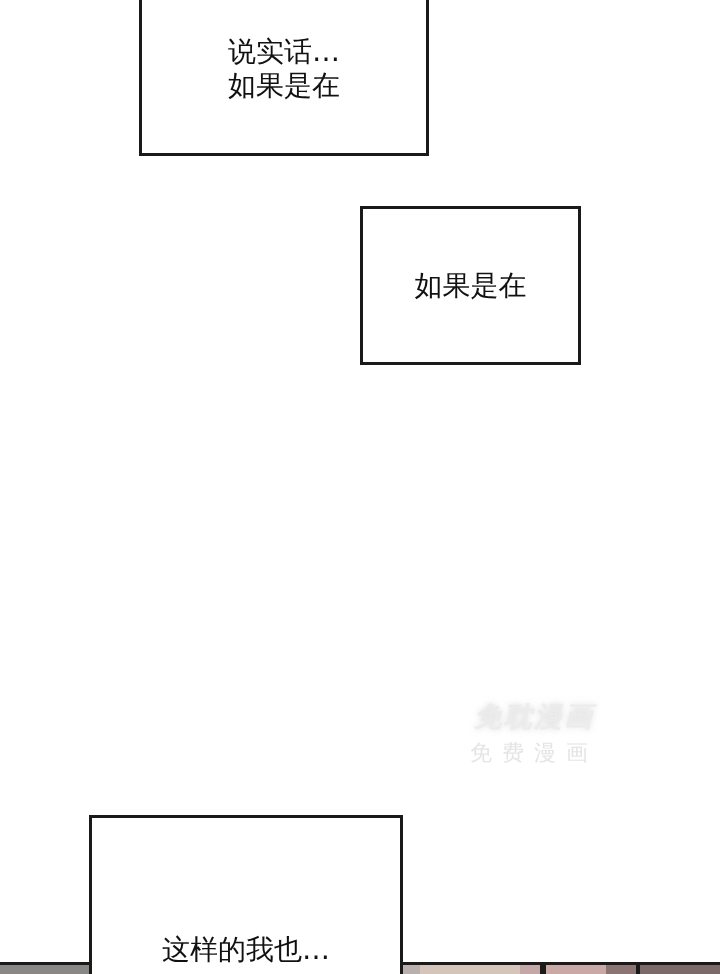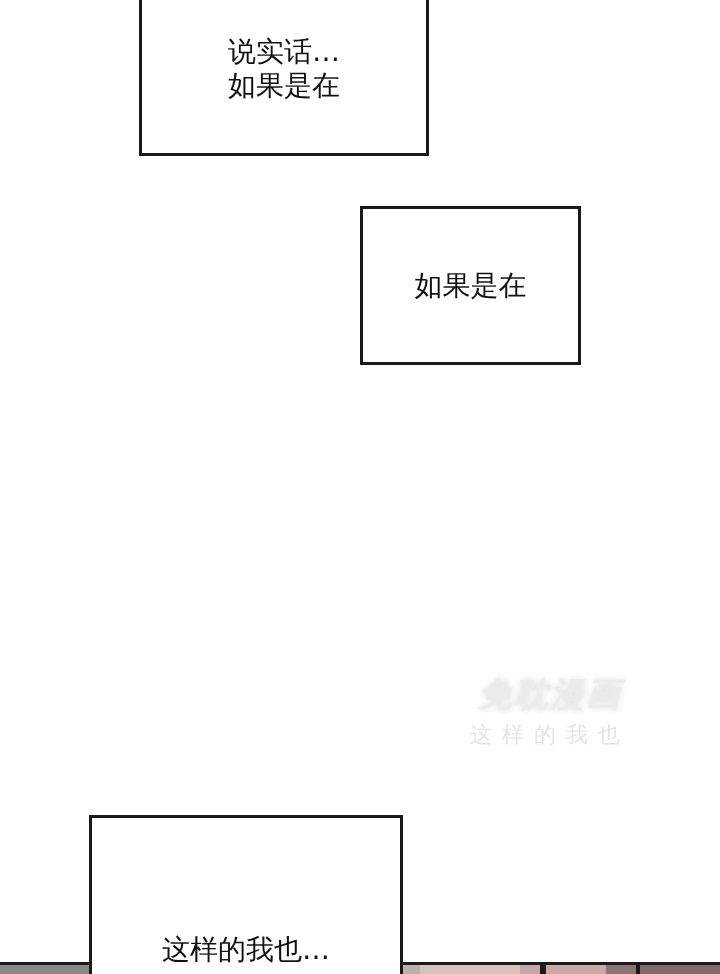--- a/index.html
+++ b/index.html
@@ -4,42 +4,42 @@
 <style>
   html, body { margin: 0; padding: 0; }
   body { width: 720px; height: 974px; background: #ffffff; position: relative; overflow: hidden; font-family: "DejaVu Sans", sans-serif; }
   .bubble { position: absolute; background: #fff; border: 3px solid #1a1a1a; box-sizing: border-box; display: flex; flex-direction: column; align-items: center; justify-content: center; color: #111; }
   .line { font-size: 28px; line-height: 34px; white-space: nowrap; letter-spacing: 0px; }
   #b1 { left: 139px; top: -4px; width: 290px; height: 160px; }
   #b1 .inner { margin-top: -14px; }
   #b2 { left: 360px; top: 206px; width: 221px; height: 159px; }
   #b3 { left: 89px; top: 815px; width: 314px; height: 175px; justify-content: flex-end; padding-bottom: 20px; z-index: 3; }
   .wm { position: absolute; left: 470px; top: 672px; text-align: center; color: rgba(235,235,235,0.9); }
-  .wm .big { font-size: 34px; font-weight: bold; font-style: italic; letter-spacing: 2px; text-shadow: 0 0 6px rgba(200,200,200,0.6); }
+  .wm .big { font-size: 28px; font-weight: bold; font-style: italic; letter-spacing: 2px; text-shadow: 0 0 6px rgba(200,200,200,0.6); margin-top: 26px; }
   .wm .small { font-size: 22px; letter-spacing: 10px; margin-top: 2px; color: rgba(225,225,225,0.9); }
   .strip { position: absolute; left: 0; top: 962px; width: 720px; height: 12px; border-top: 3px solid #1a1a1a; box-sizing: border-box; display: flex; z-index: 2; }
   .seg { height: 100%; }
 </style>
 </head>
 <body>
 
 <div class="bubble" id="b1">
   <div class="inner">
     <div class="line">说实话…</div>
     <div class="line">如果是在</div>
   </div>
 </div>
 
 <div class="bubble" id="b2">
   <div class="line">如果是在</div>
 </div>
 
 <div class="wm">
   <div class="big">免耽漫画</div>
-  <div class="small">这样的我也</div>
+  <div class="small">免费漫画</div>
 </div>
 
 <div class="bubble" id="b3">
   <div class="line">这样的我也…</div>
 </div>
 
 <div class="strip" id="strip">
     <div class="seg" style="background: rgb(138, 136, 134); width: 90px;"></div>
     <div class="seg" style="background: rgb(232, 230, 228); width: 310px;"></div>
     <div class="seg" style="background: rgb(184, 176, 172); width: 20px;"></div>

